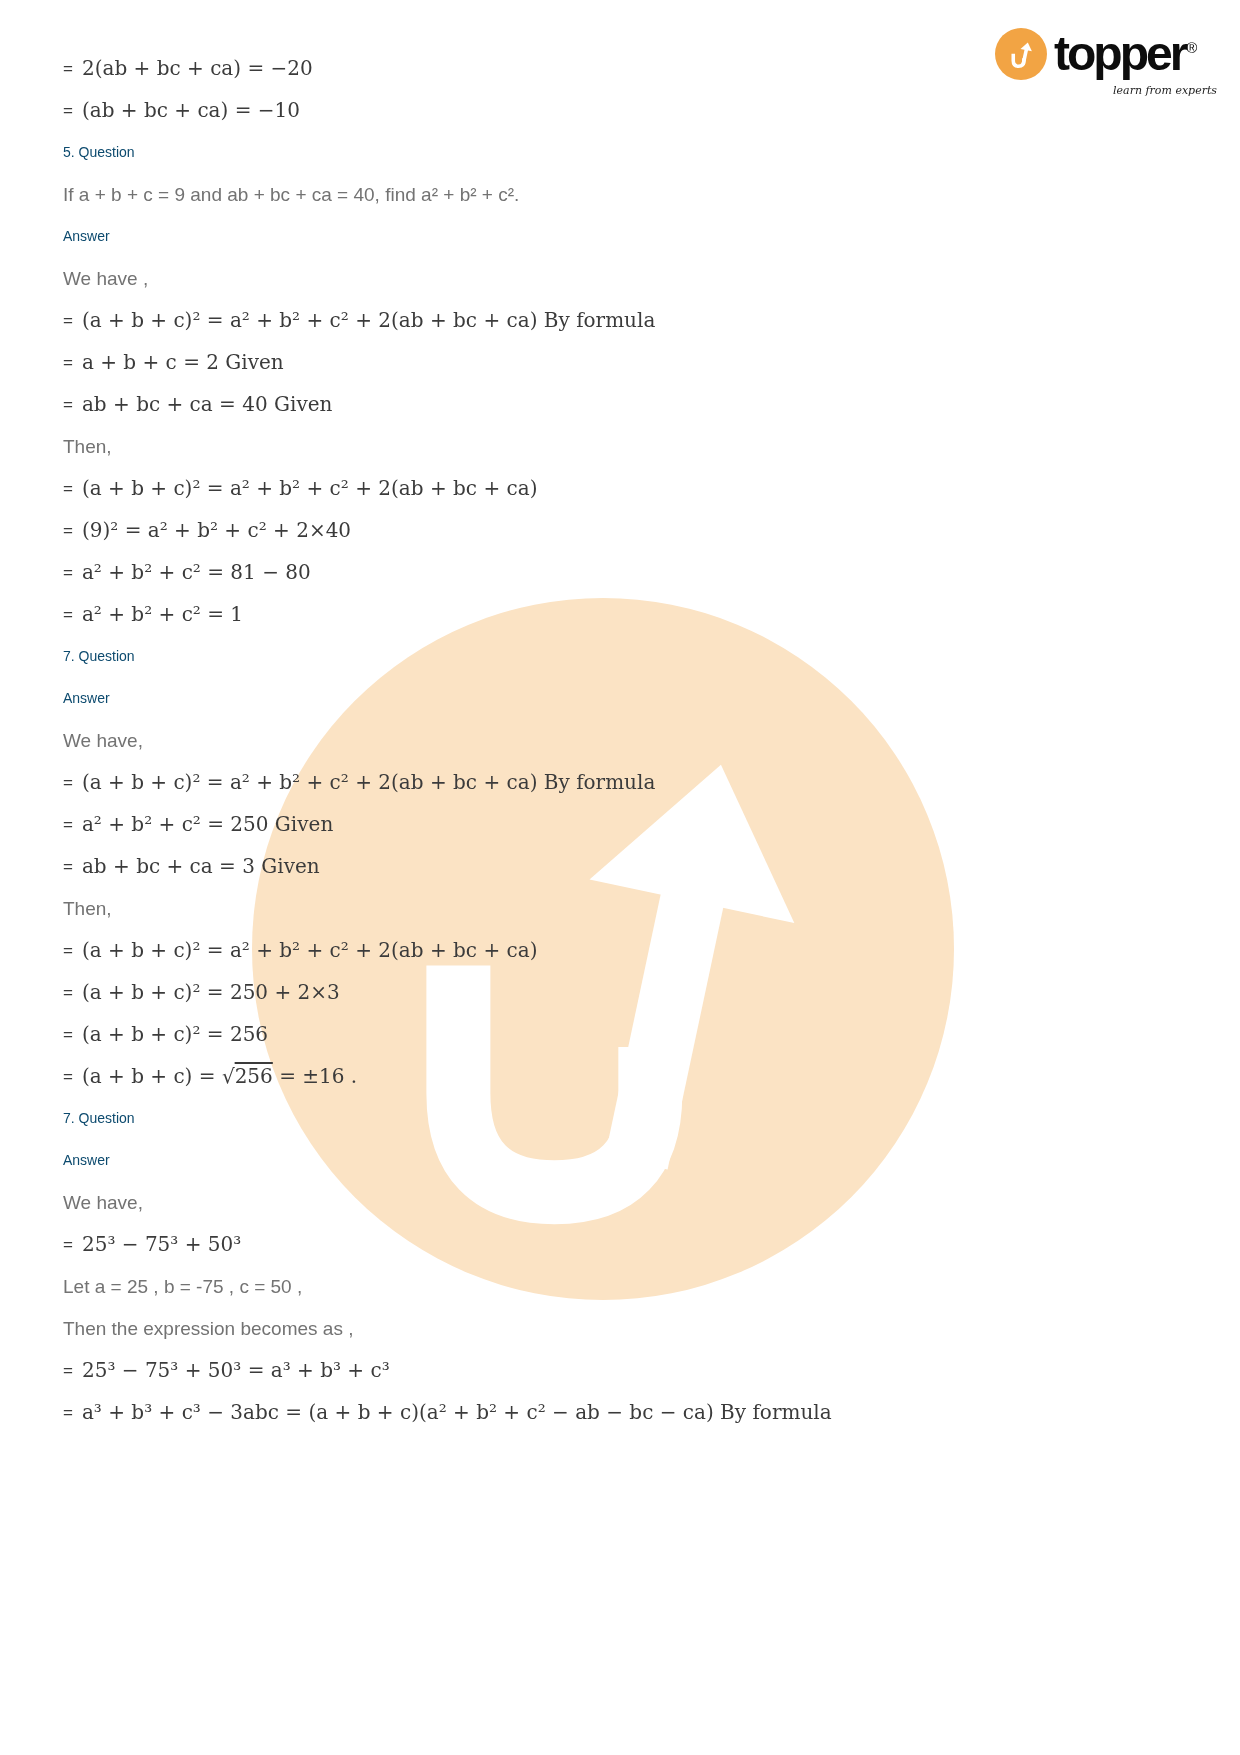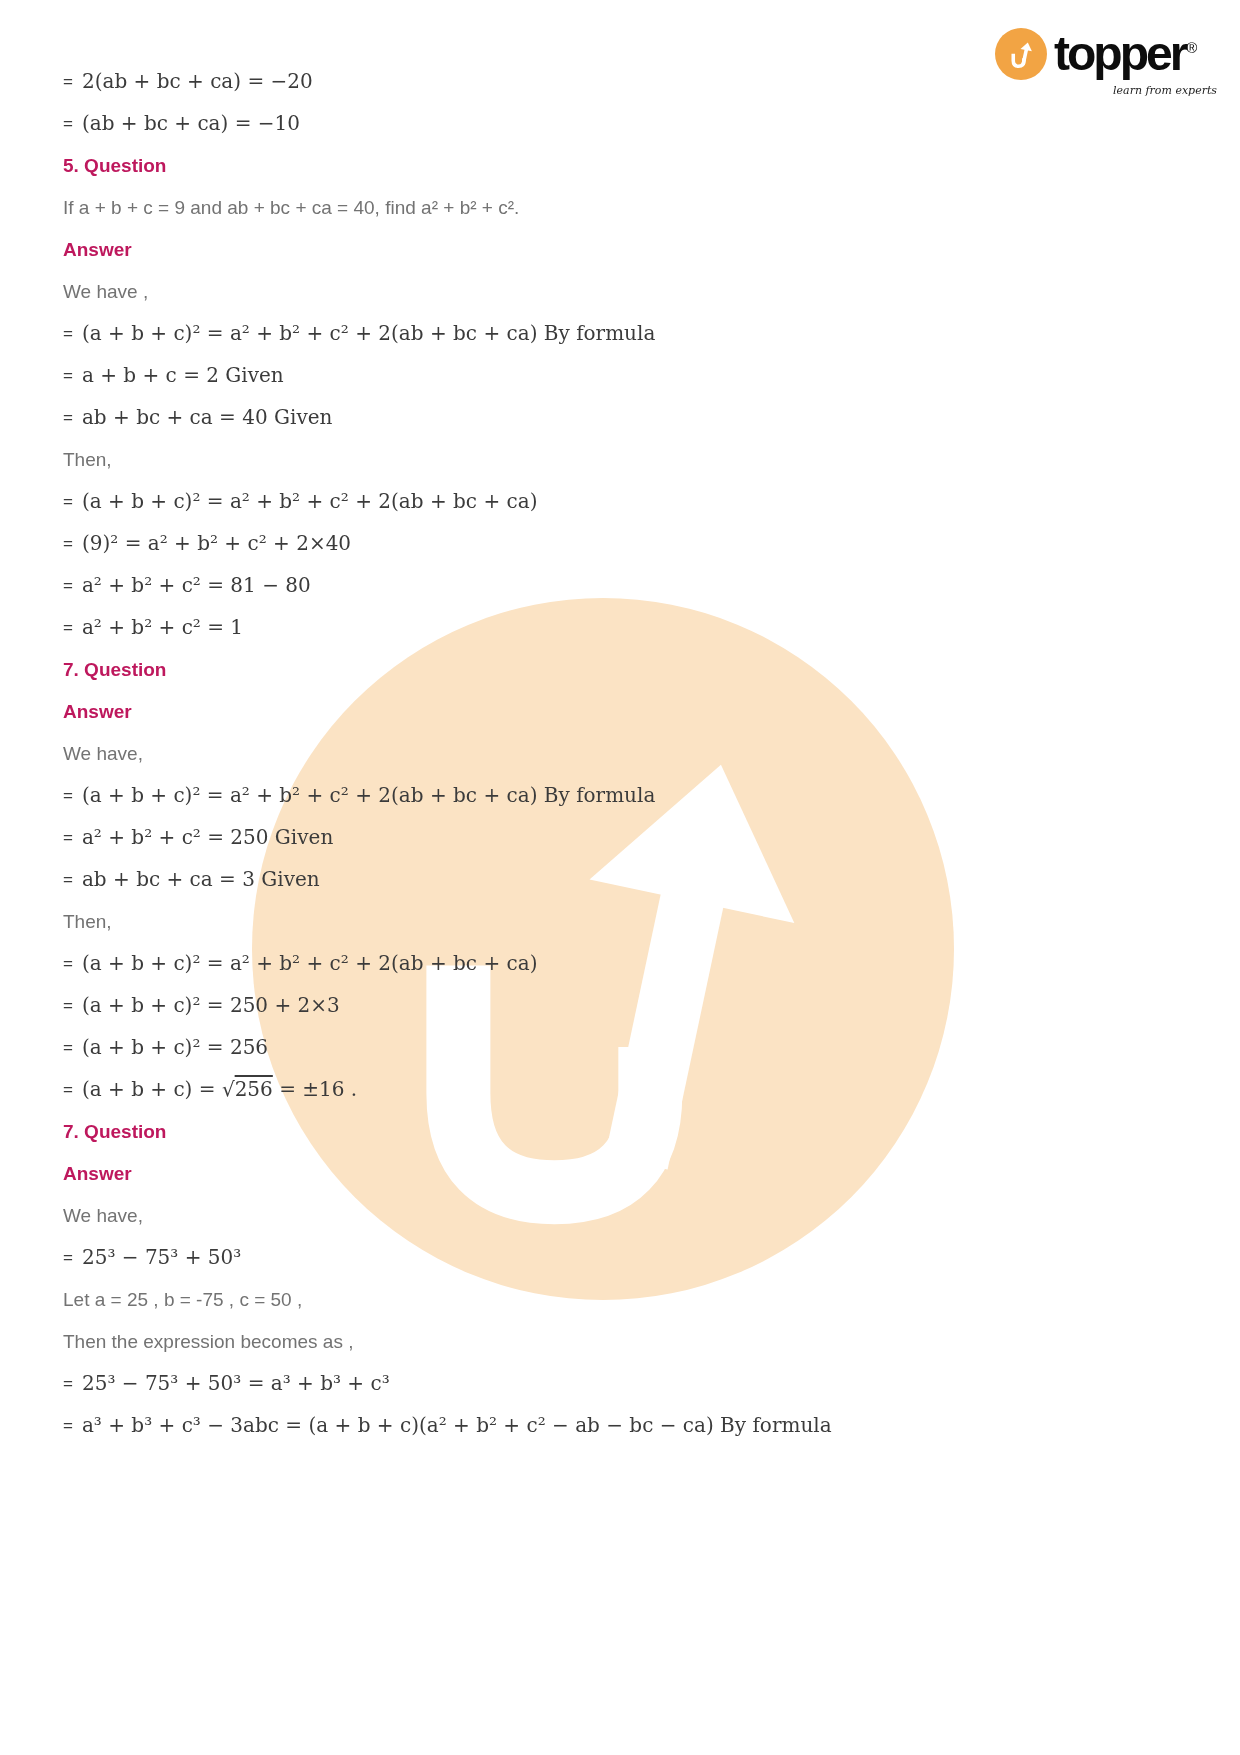--- a/index.html
+++ b/index.html
@@ -28,23 +28,23 @@
     color:#0d0d0d;line-height:1;
   }
   .reg{font-size:15px;color:#0d0d0d;position:relative;top:-17px;left:1px;font-weight:400;letter-spacing:0;}
   .tagline{
     position:absolute;right:3px;top:56px;
     font-family:"DejaVu Serif",serif;font-style:italic;
     font-size:11px;color:#1c1c1c;white-space:nowrap;
   }
   
   #content{position:absolute;left:63px;top:54px;right:130px;z-index:1;}
-  #content p{margin:16px 0 19px 0;white-space:nowrap;}
+  #content p{margin:3px 0 19px 0;white-space:nowrap;}
   .txt{font-size:19px;line-height:23px;color:#737373;}
-  .hdg{font-size:19px;line-height:23px;font-weight:bold;color:#be185d;}
+  .hdg{font-size:14px;line-height:23px;font-weight:normal;color:#0c4a6e;}
   .eq{
     font-size:20px;line-height:23px;color:var(--eq-color,#3b3b3b);
     font-family:"DejaVu Serif",serif;
   }
   .eq .pre{
     font-family:"Liberation Sans",sans-serif;
     font-size:17px;margin-right:9px;vertical-align:1px;
   }
   .radicand{text-decoration:overline;}
 </style>

